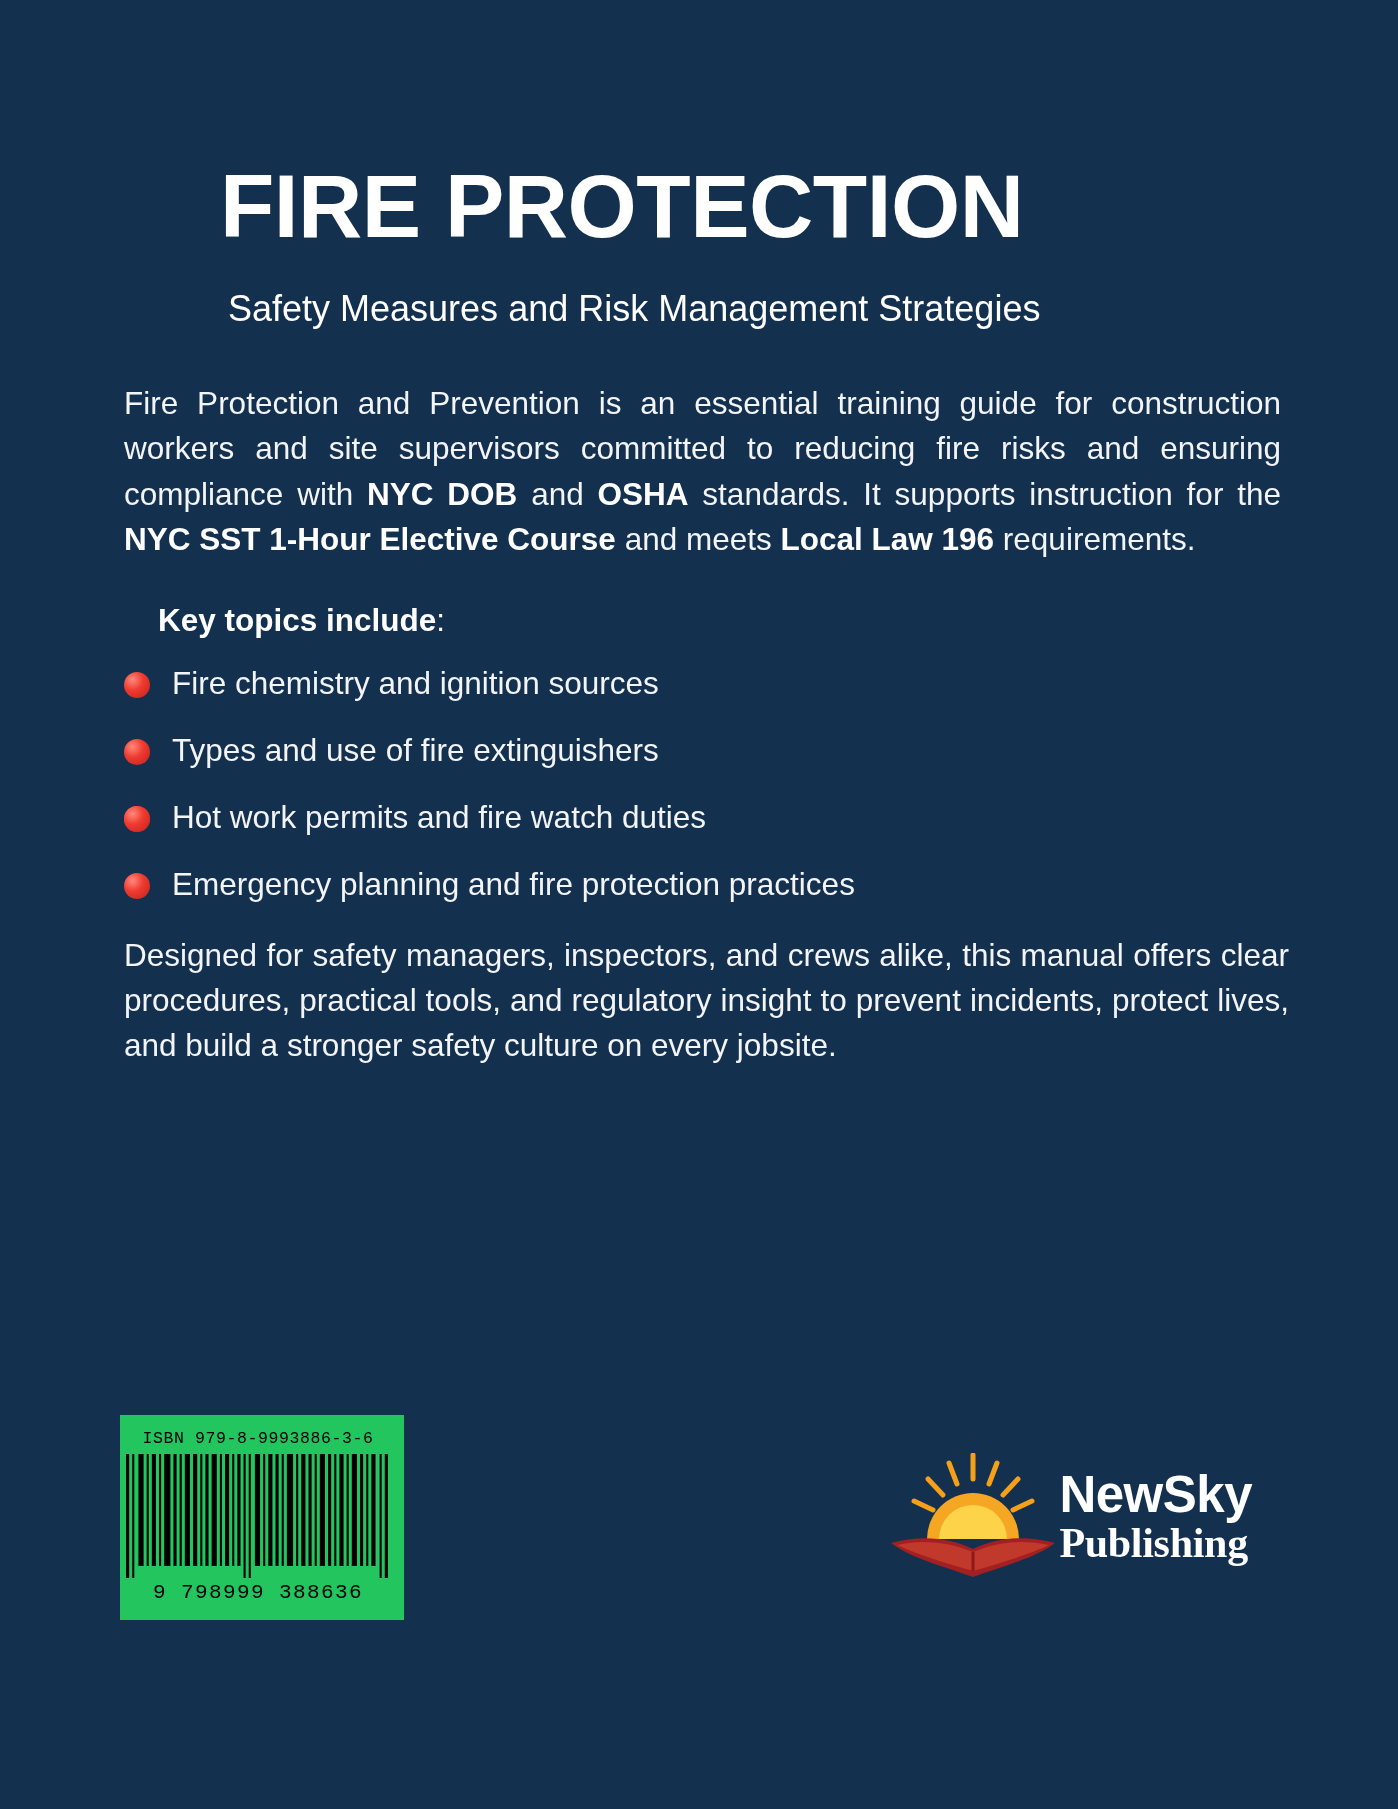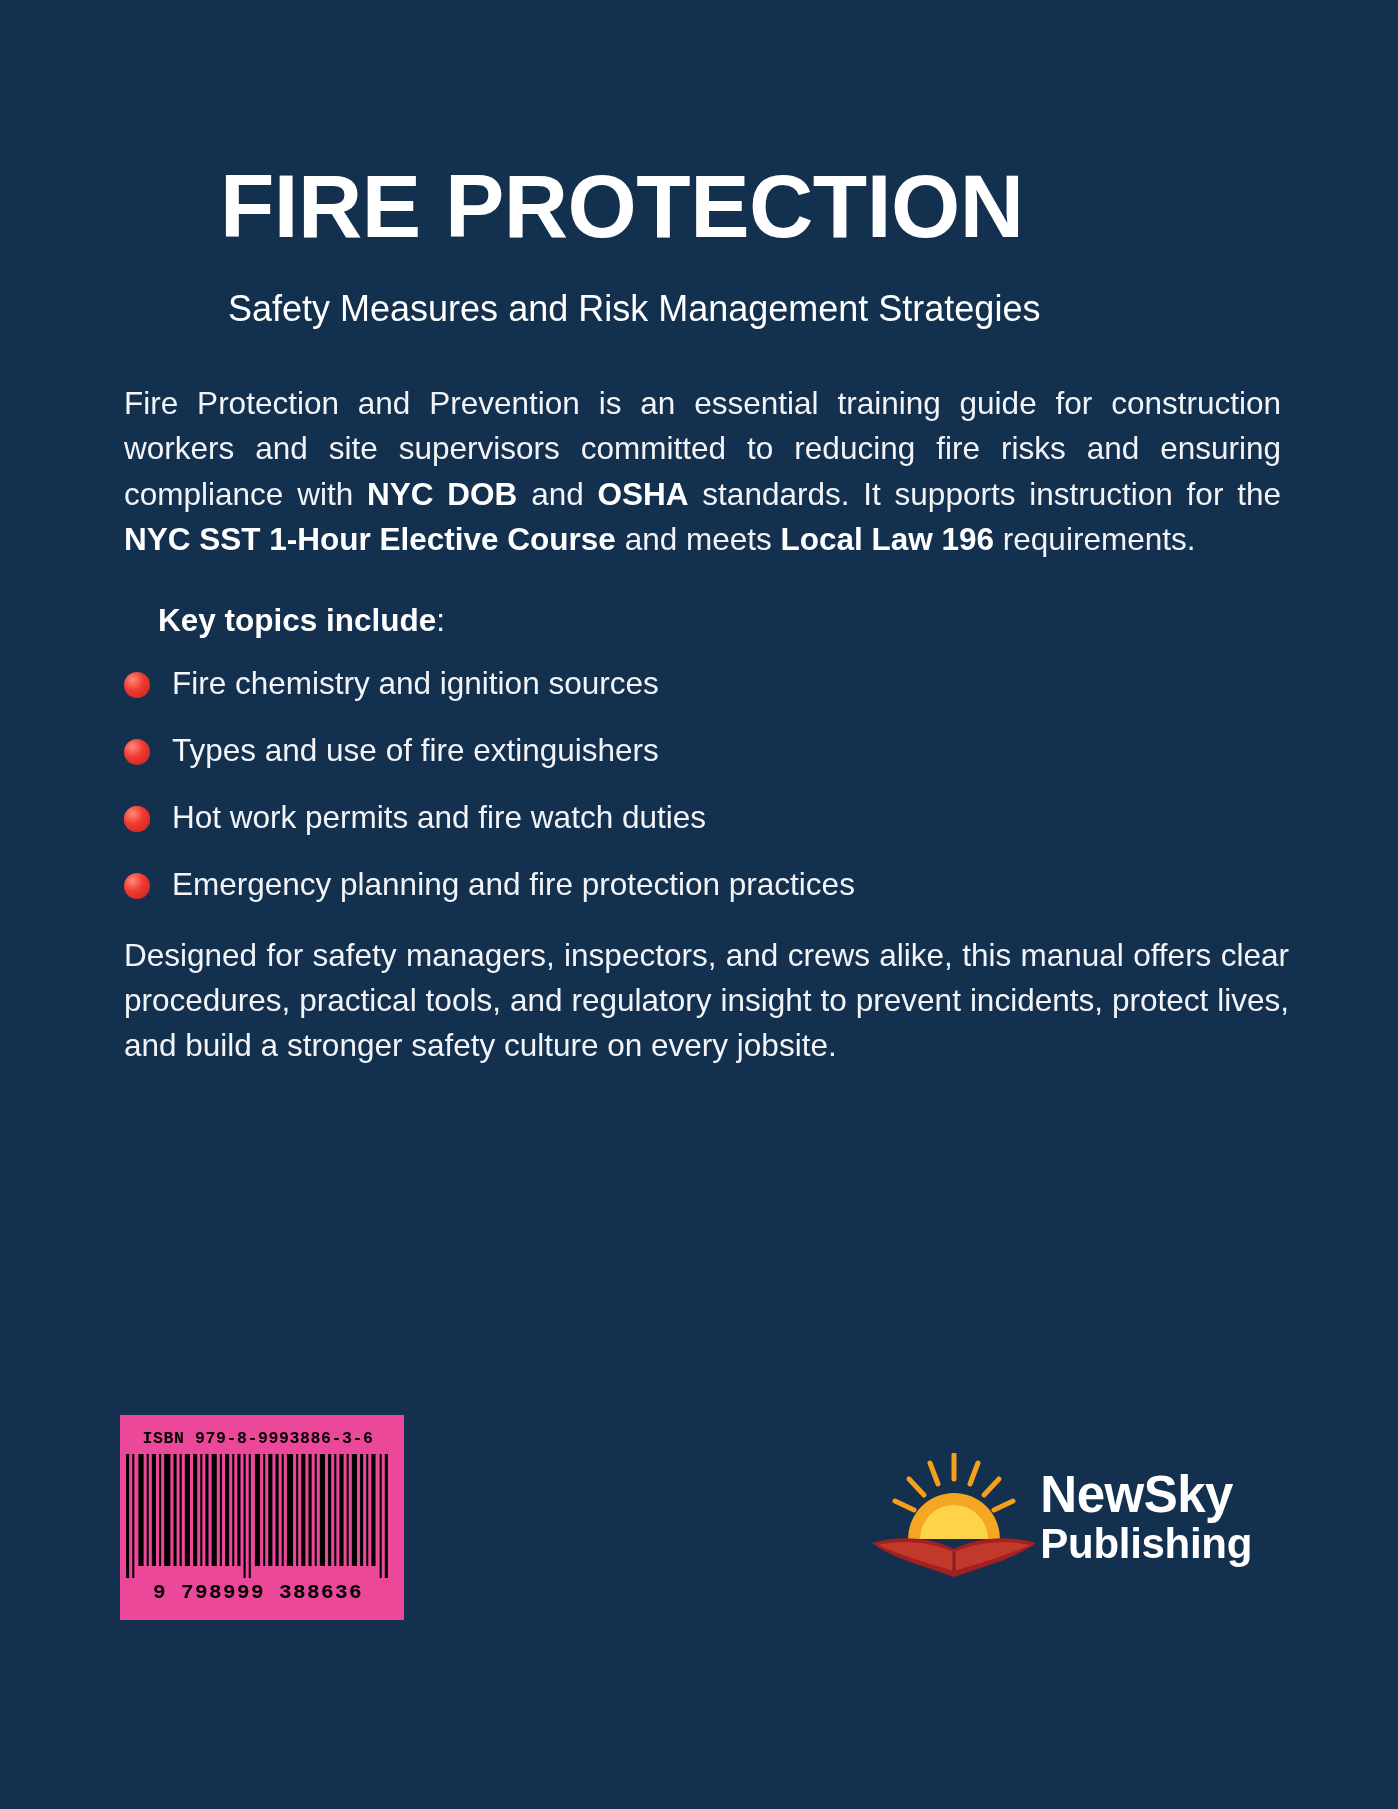--- a/index.html
+++ b/index.html
@@ -107,24 +107,23 @@
     bottom: 0;
     width: 1398px;
     height: 300px;
   }
   .barcode-box {
     position: absolute;
     left: 120px;
     bottom: 189px;
     width: 284px;
     height: 205px;
-    background: #ec4899;
+    background: #22c55e;
     box-sizing: border-box;
     padding: 10px 12px 6px 4px;
-    font-weight: bold;
   }
   .isbn-text {
     font-family: "Liberation Mono", monospace;
     font-size: 16.5px;
     letter-spacing: 0.6px;
     color: #000000;
     text-align: center;
     margin-top: 4px;
   }
   .bars {
@@ -161,20 +160,21 @@
     font-size: 51px;
     font-weight: bold;
     display: block;
     letter-spacing: -0.5px;
   }
   .logo-text .l2 {
     font-size: 42px;
     font-weight: bold;
     display: block;
     letter-spacing: -0.3px;
+    font-family: Liberation Serif, serif;
   }
 </style>
 </head>
 <body>
 
 <div class="page">
   <div class="inner">
 
     <h1 class="title">
       <span class="line">FIRE PROTECTION</span>

